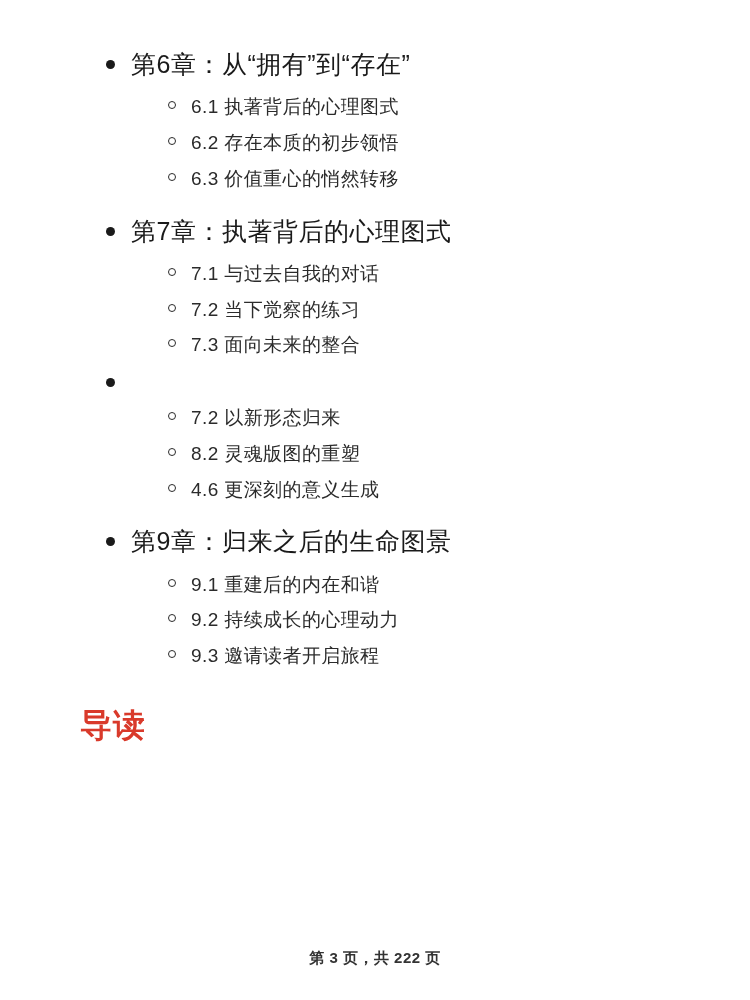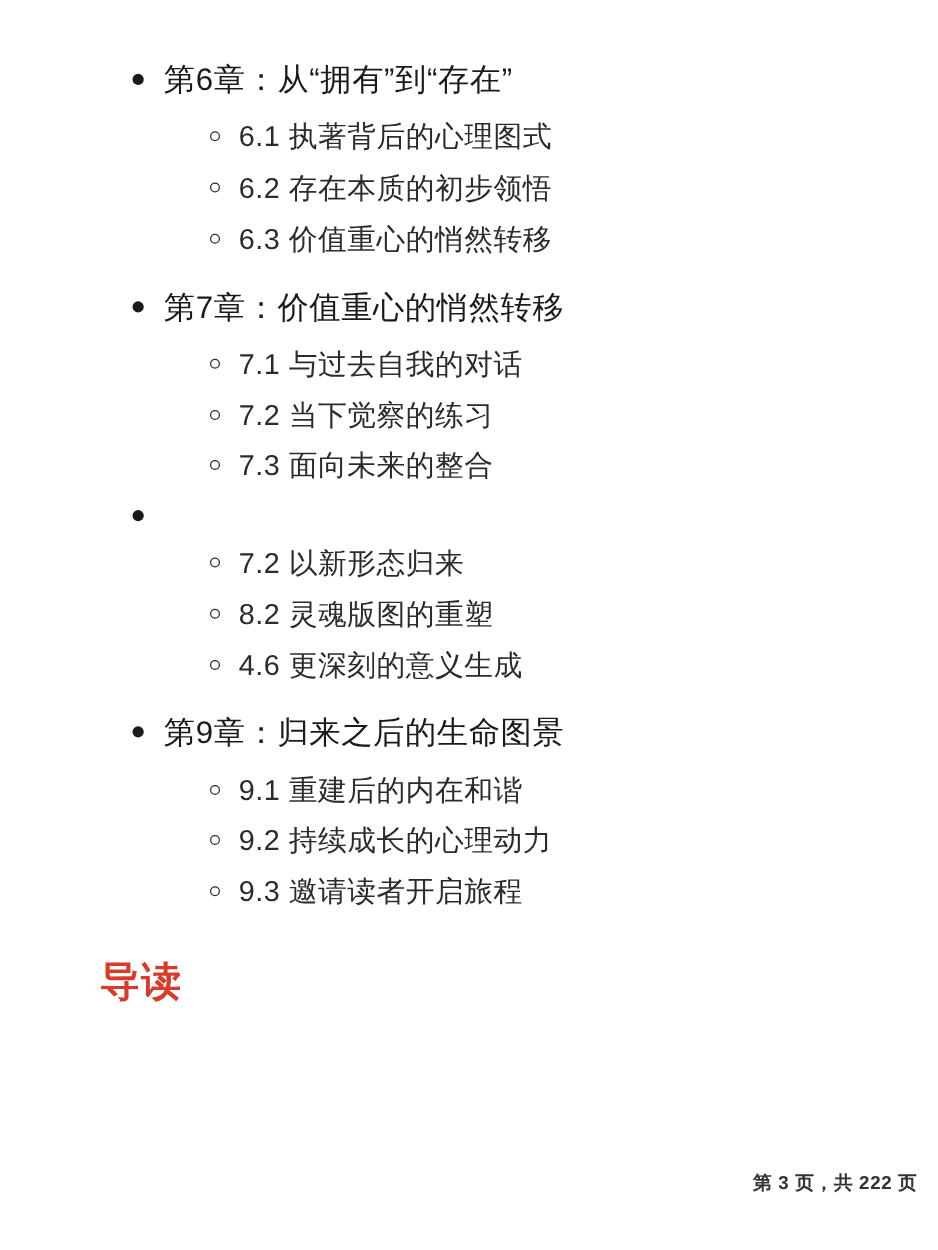--- a/index.html
+++ b/index.html
@@ -69,38 +69,38 @@
     height: 8px;
     border-radius: 50%;
     border: 1.6px solid #2b2b2b;
     background: transparent;
     box-sizing: border-box;
     margin-right: 15px;
     position: relative;
     top: -4px;
   }
   .section-title {
-    font-size: 23px;
+    font-size: 19px;
     line-height: 1.25;
     letter-spacing: 0.4px;
     color: #2b2b2b;
   }
   .heading-guide {
     margin: 30px 0 0 20px;
     font-size: 32px;
     font-weight: bold;
     color: #d93a2b;
     letter-spacing: 1px;
   }
   .footer {
     position: absolute;
     left: 0;
     right: 0;
-    bottom: 44px;
-    text-align: right;
+    bottom: 32px;
+    text-align: center;
     font-size: 15px;
     font-weight: bold;
     color: #333333;
     letter-spacing: 0.5px;
     margin-left: 16px;
   }
 </style>
 </head>
 <body>
 
@@ -125,21 +125,21 @@
         <li class="section-line">
           <span class="bullet-circle"></span>
           <span class="section-title">6.3 价值重心的悄然转移</span>
         </li>
       </ul>
     </li>
 
     <li class="chapter">
       <div class="chapter-line">
         <span class="bullet-disc"></span>
-        <span class="chapter-title">第7章：价值重心的悄然转移</span>
+        <span class="chapter-title">第7章：执著背后的心理图式</span>
       </div>
       <ul class="sections">
         <li class="section-line">
           <span class="bullet-circle"></span>
           <span class="section-title">7.1 与过去自我的对话</span>
         </li>
         <li class="section-line">
           <span class="bullet-circle"></span>
           <span class="section-title">7.2 当下觉察的练习</span>
         </li>

